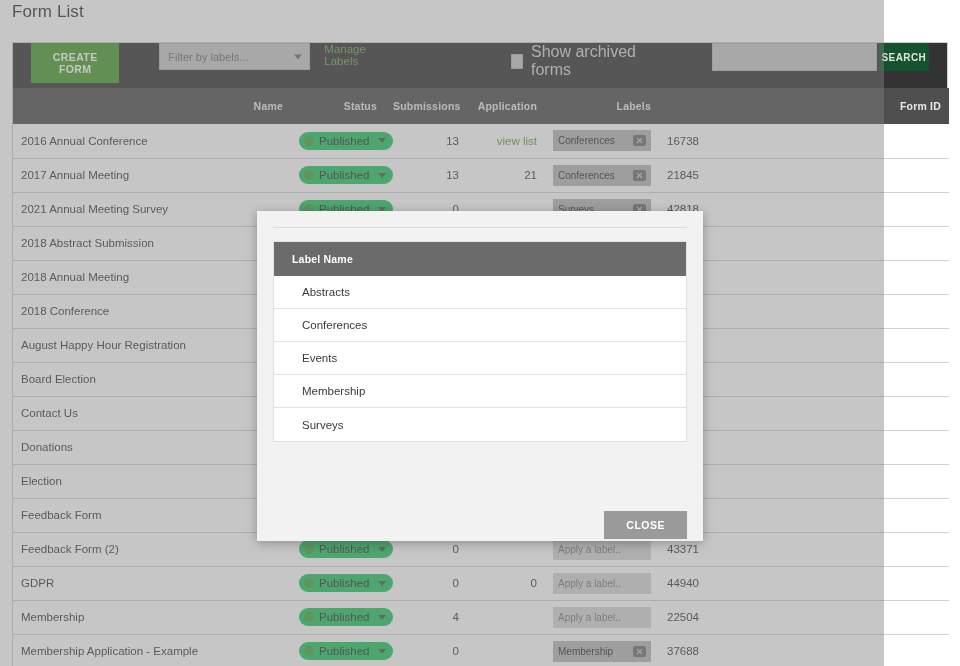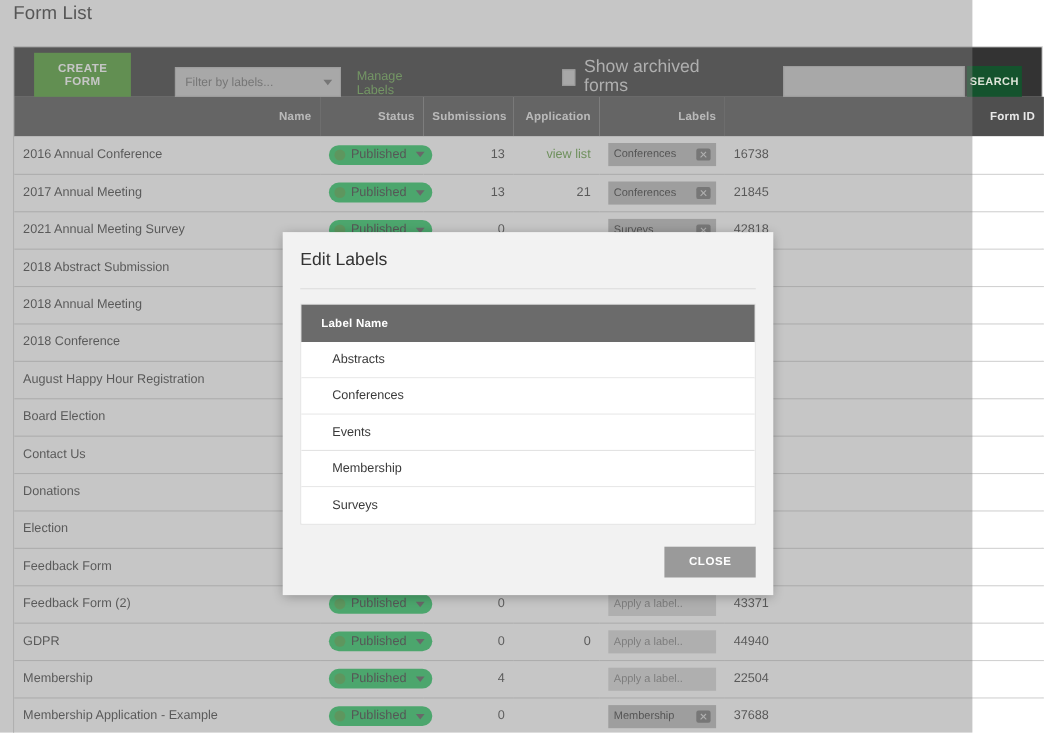--- a/index.html
+++ b/index.html
@@ -39,21 +39,21 @@
     width: 936px;
     background: #fff;
     border: 1px solid #cfcfcf;
   }
 
   
   .toolbar {
     height: 45px;
     background: #333333;
     display: flex;
-    align-items: flex-end;
+    align-items: flex-start;
     padding: 0 18px;
   }
   .btn-create {
     background: #4a9c2d;
     color: #fff;
     font-size: 10.5px;
     font-weight: bold;
     letter-spacing: .4px;
     padding: 8px 13px;
     border: none;
@@ -258,21 +258,21 @@
     padding-left: 28px;
     font-size: 11.5px;
     color: #3a3a3a;
     border-bottom: 1px solid #e3e3e3;
     background: #fff;
     cursor: pointer;
   }
   .label-row:last-child { border-bottom: none; }
   .modal-footer {
     position: absolute;
-    right: 16px; bottom: 16px;
+    right: 16px; bottom: 2px;
   }
   .btn-close {
     background: #9a9a9a;
     color: #fff;
     font-size: 10.5px;
     font-weight: bold;
     letter-spacing: .5px;
     border: none;
     padding: 8px 22px;
     cursor: pointer;
@@ -583,21 +583,20 @@
             <td class="fid">37688</td>
           </tr>
         </tbody>
     </table>
 
   </div>
 
   <div class="dim-veil"></div>
 
   <div class="modal">
-    <div class="modal-title">Edit Labels</div>
     <div class="modal-sep"></div>
 
     <div class="label-table">
       <div class="label-head">Label Name</div>
       <div id="labels-body">
           <div class="label-row">Abstracts</div>
           <div class="label-row">Conferences</div>
           <div class="label-row">Events</div>
           <div class="label-row">Membership</div>
           <div class="label-row">Surveys</div>

